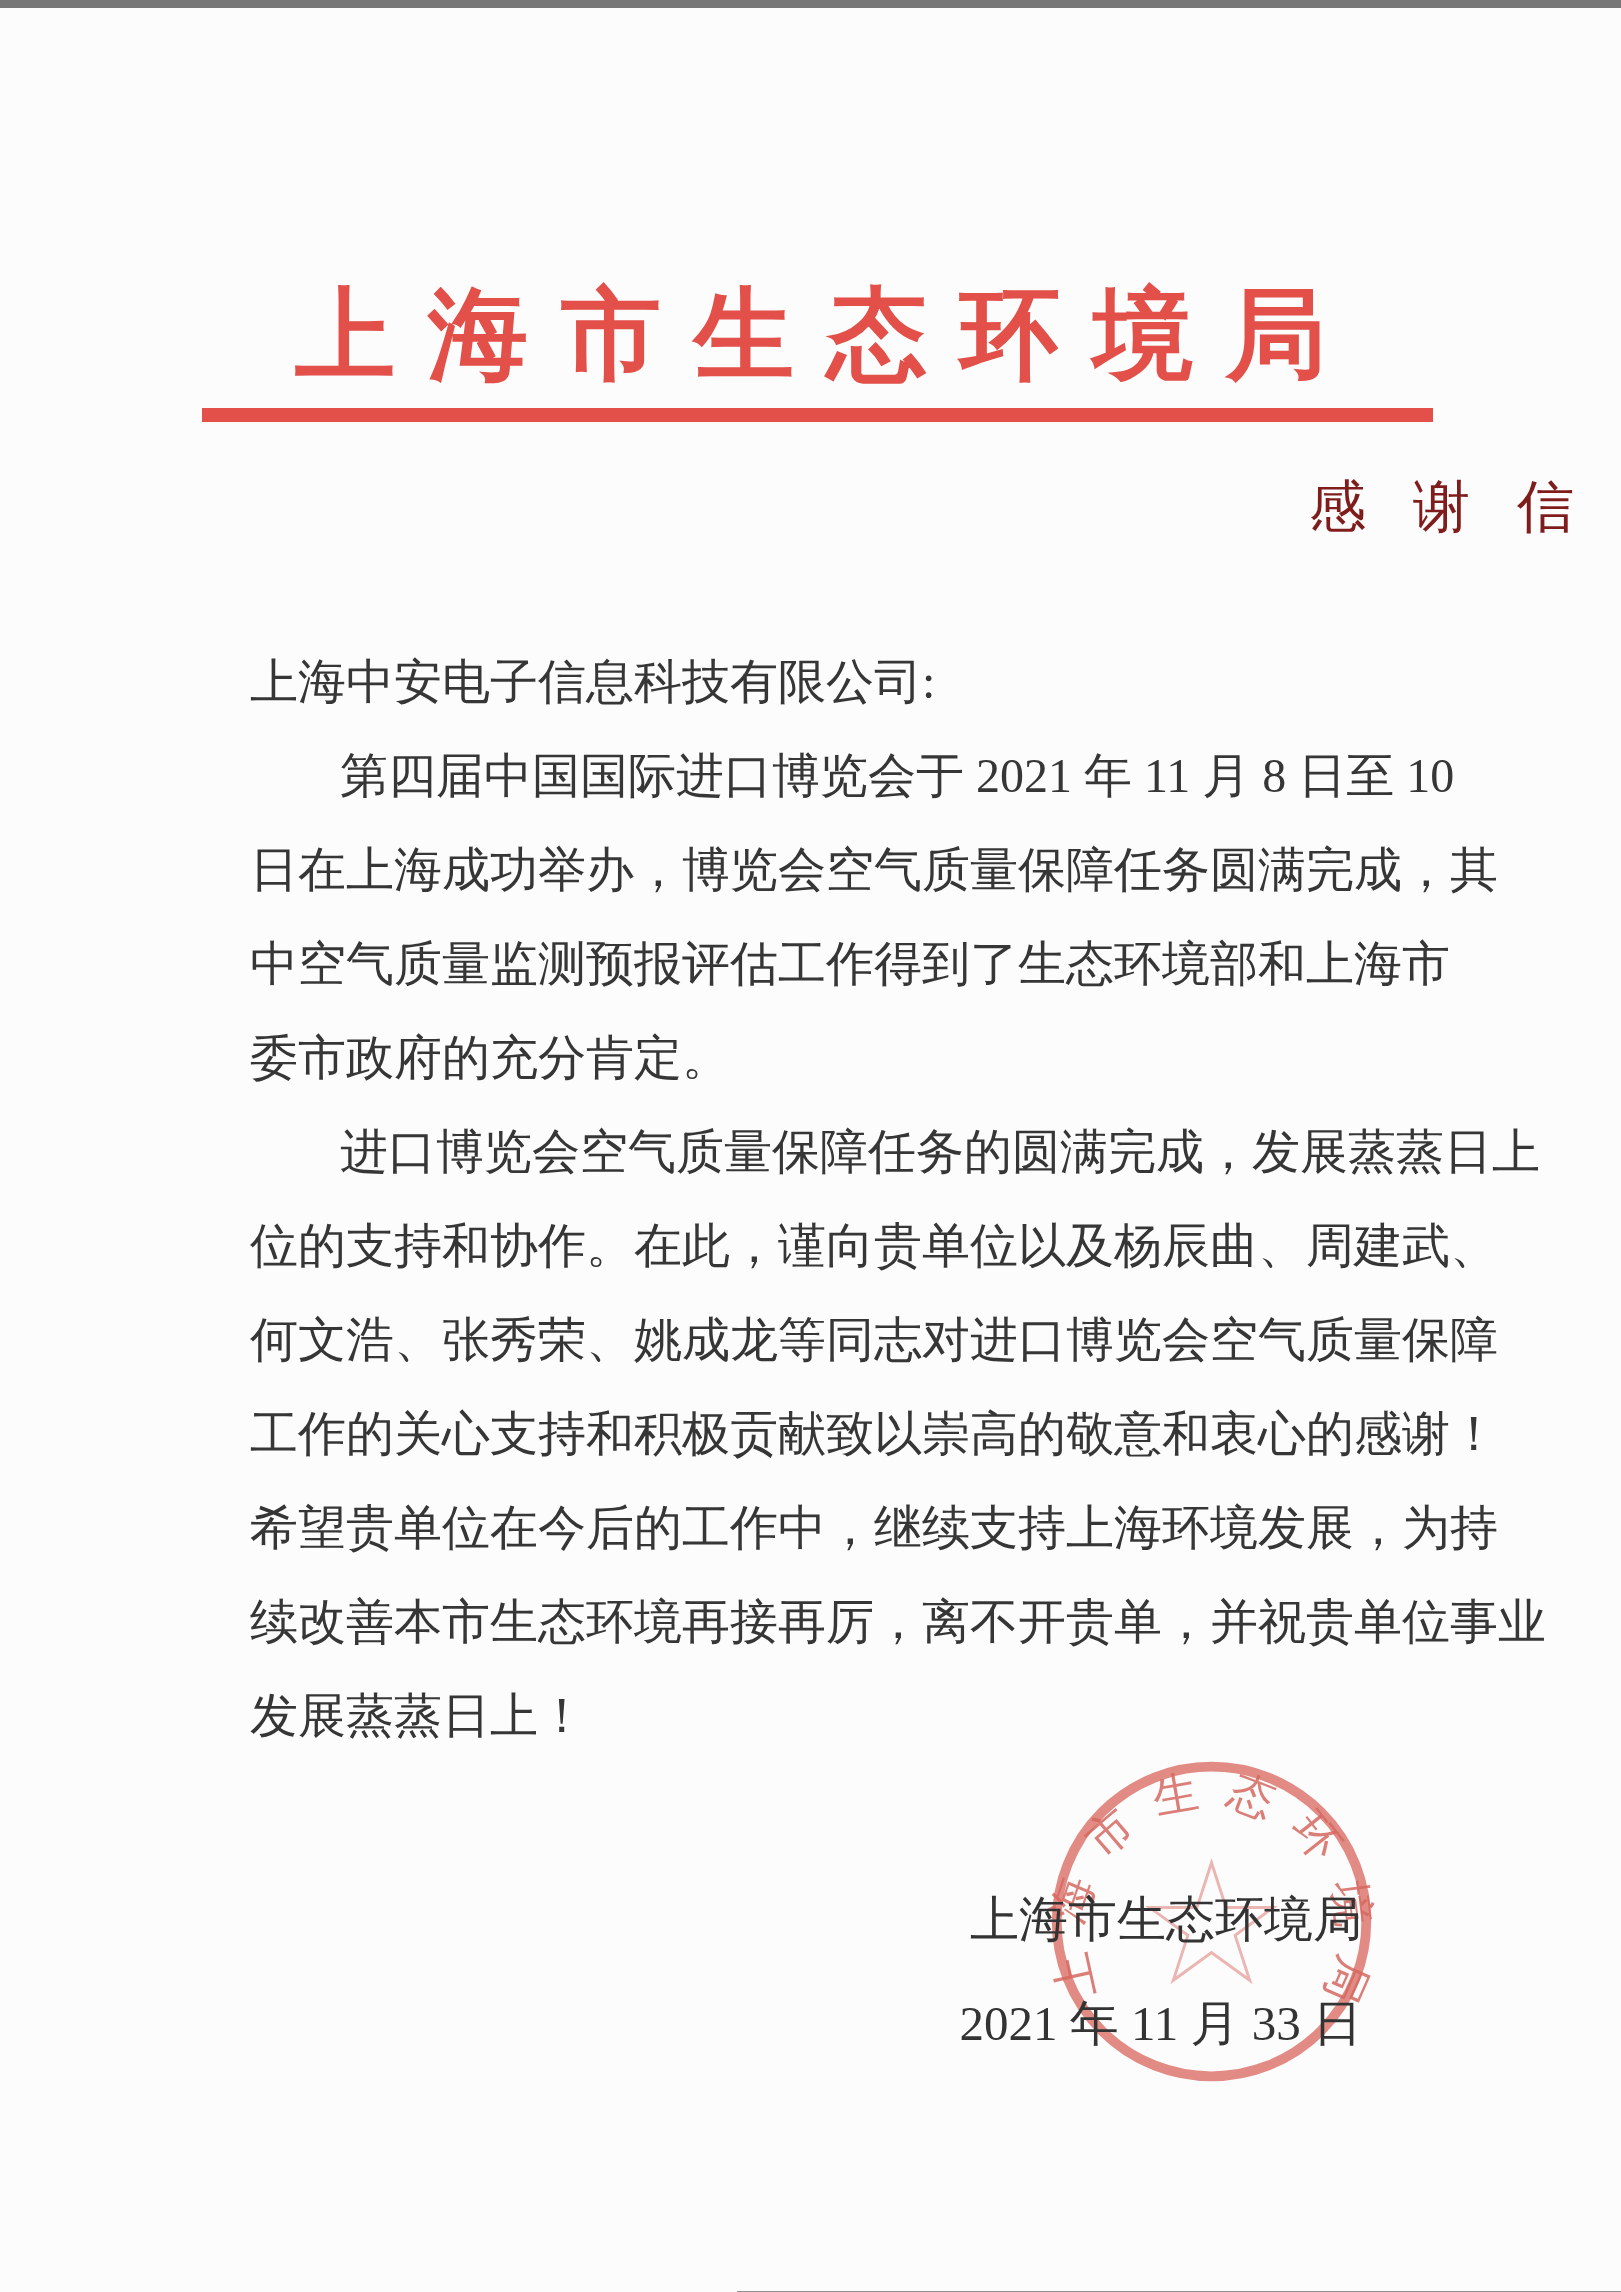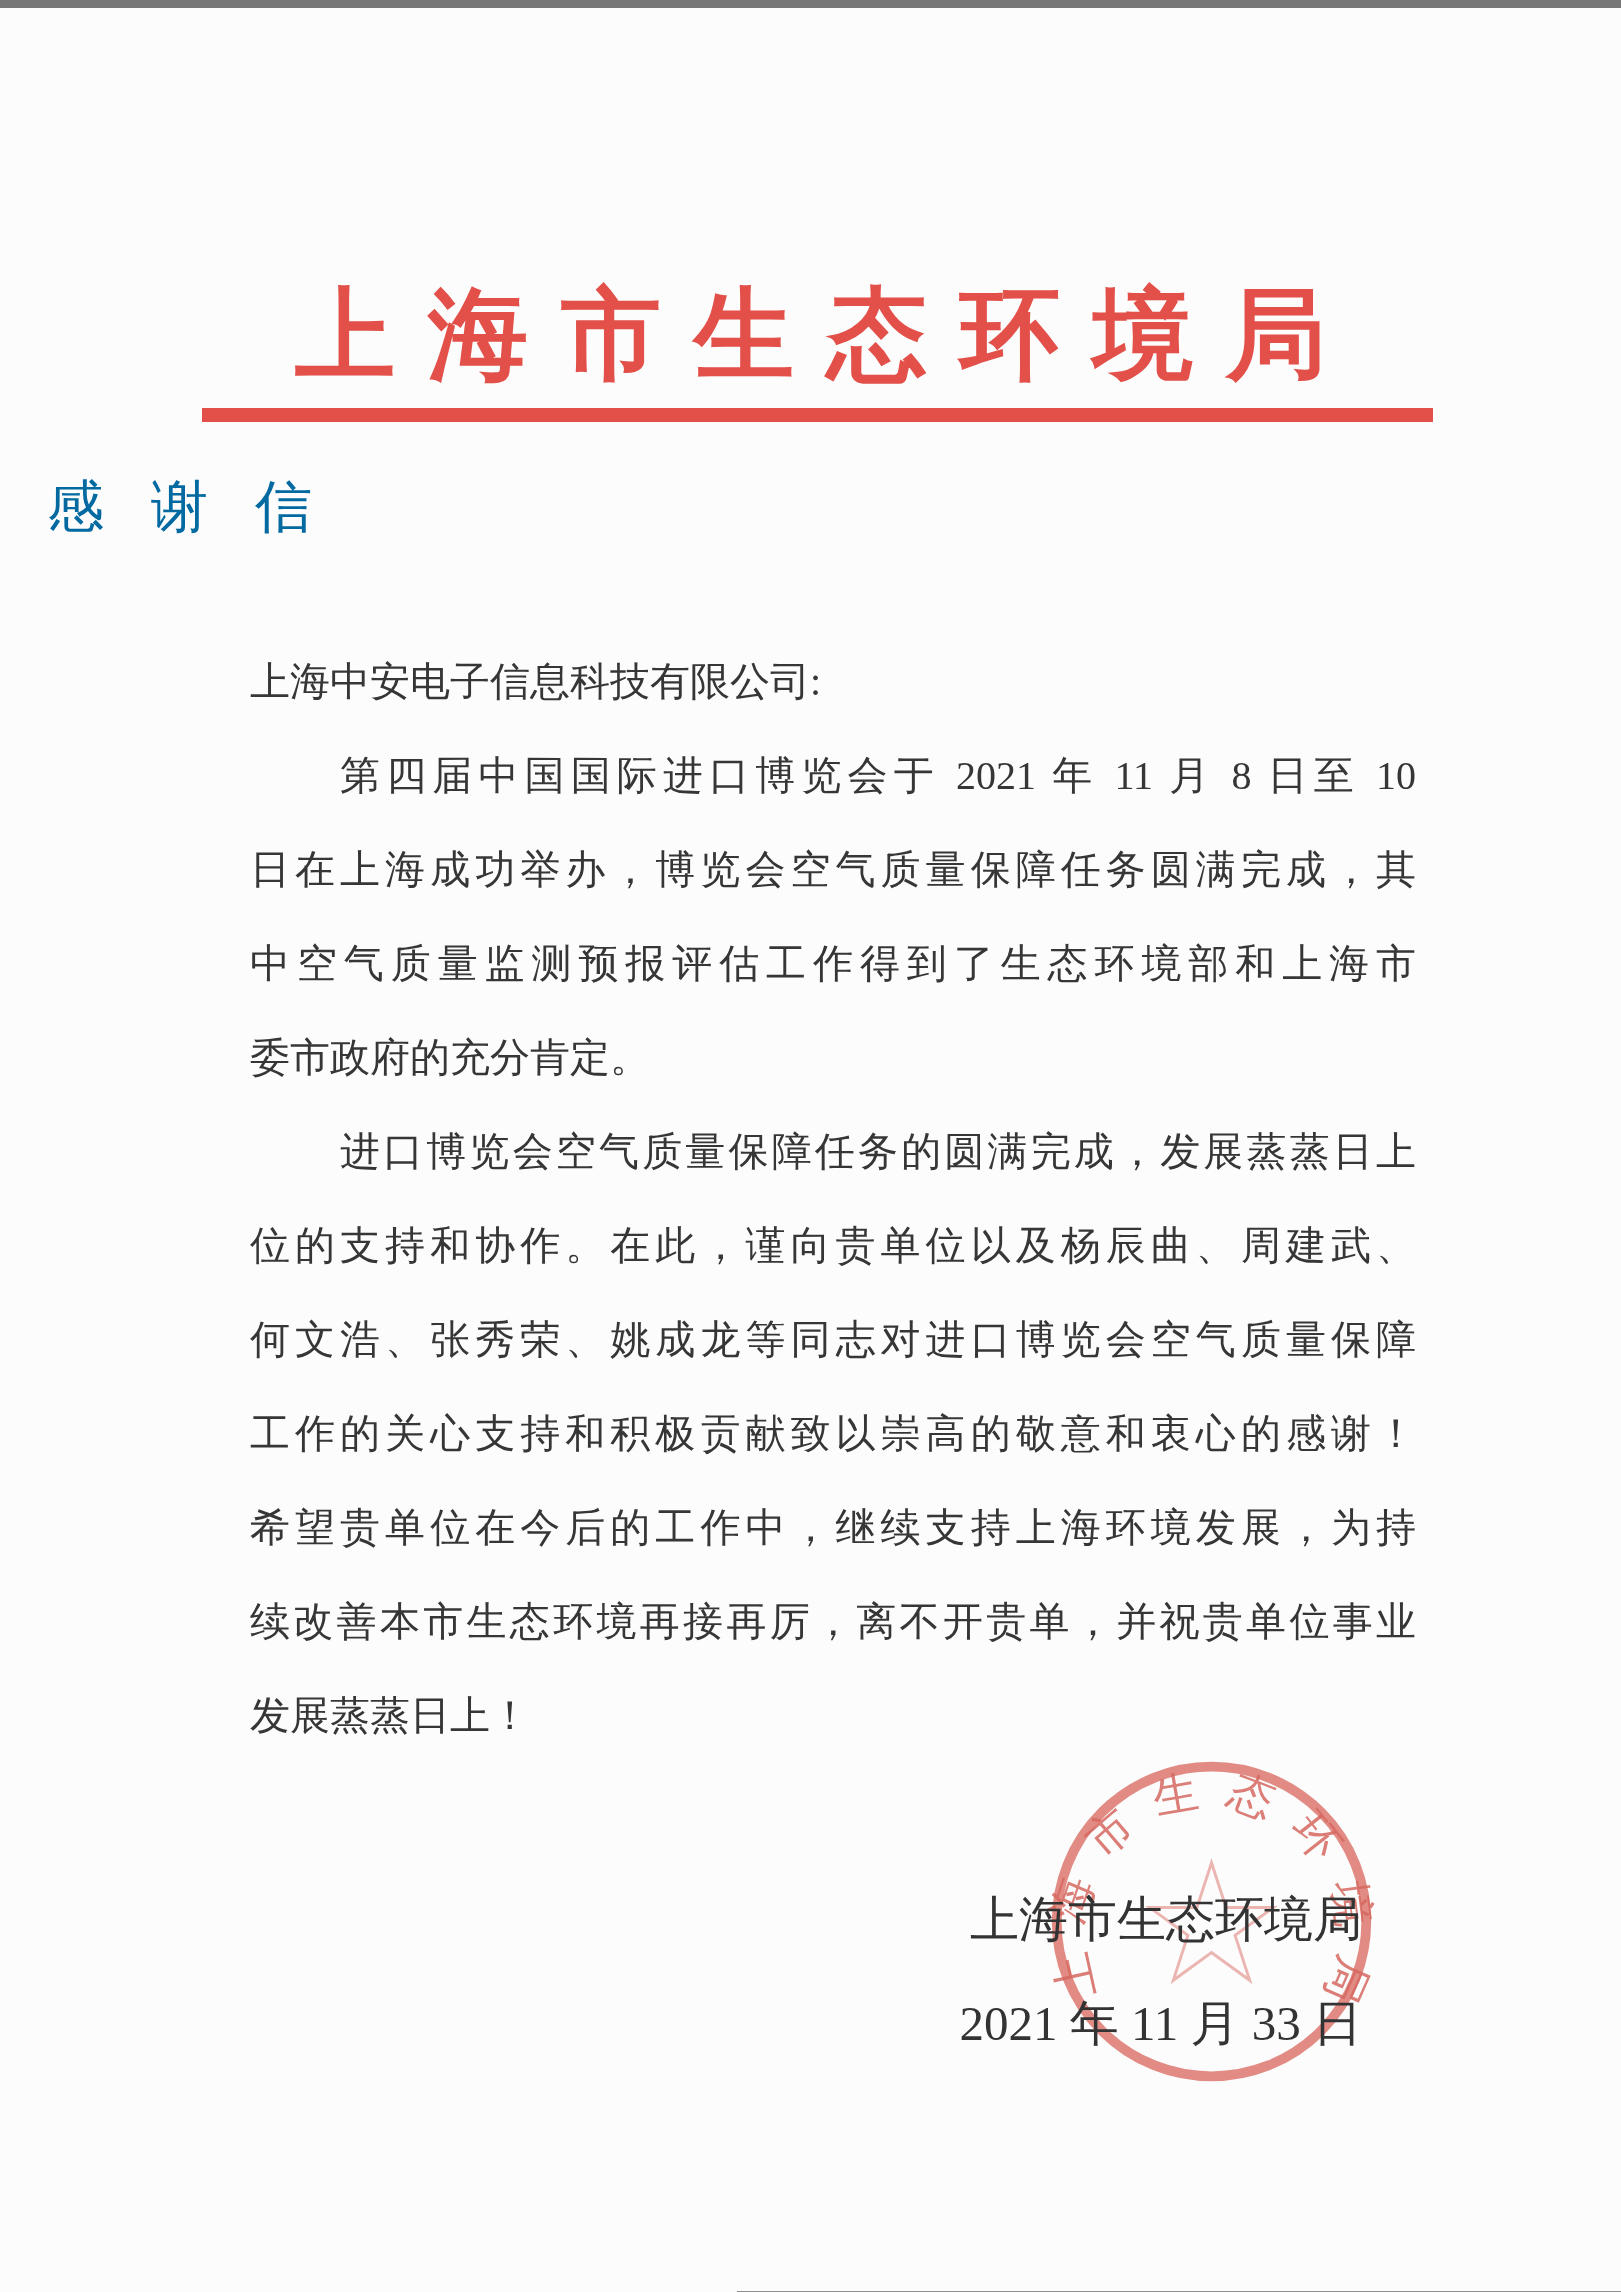--- a/index.html
+++ b/index.html
@@ -33,35 +33,35 @@
     width: 1231px;
     height: 13.7px;
     background: var(--accent-red, #e25049);
   }
   
   .doc-title {
     position: absolute;
     top: 461px;
     left: 0;
     width: 100%;
-    text-align: left;
+    text-align: right;
     font-size: 57px;
     font-weight: 400;
     letter-spacing: 47px;
     text-indent: 47px;
-    color: #0369a1;
+    color: #7f1d1d;
     white-space: nowrap;
   }
   
   .body-block {
     position: absolute;
     top: 627px;
     left: 250px;
     width: 1166px;
-    font-size: 40px;
+    font-size: 48px;
     line-height: 94px;
     color: #363636;
   }
   .body-line { white-space: nowrap; }
   .body-line.indent { text-indent: 90px; }
   .body-line.fill { text-align-last: justify; }
   
   .signoff {
     position: absolute;
     top: 1860px;

